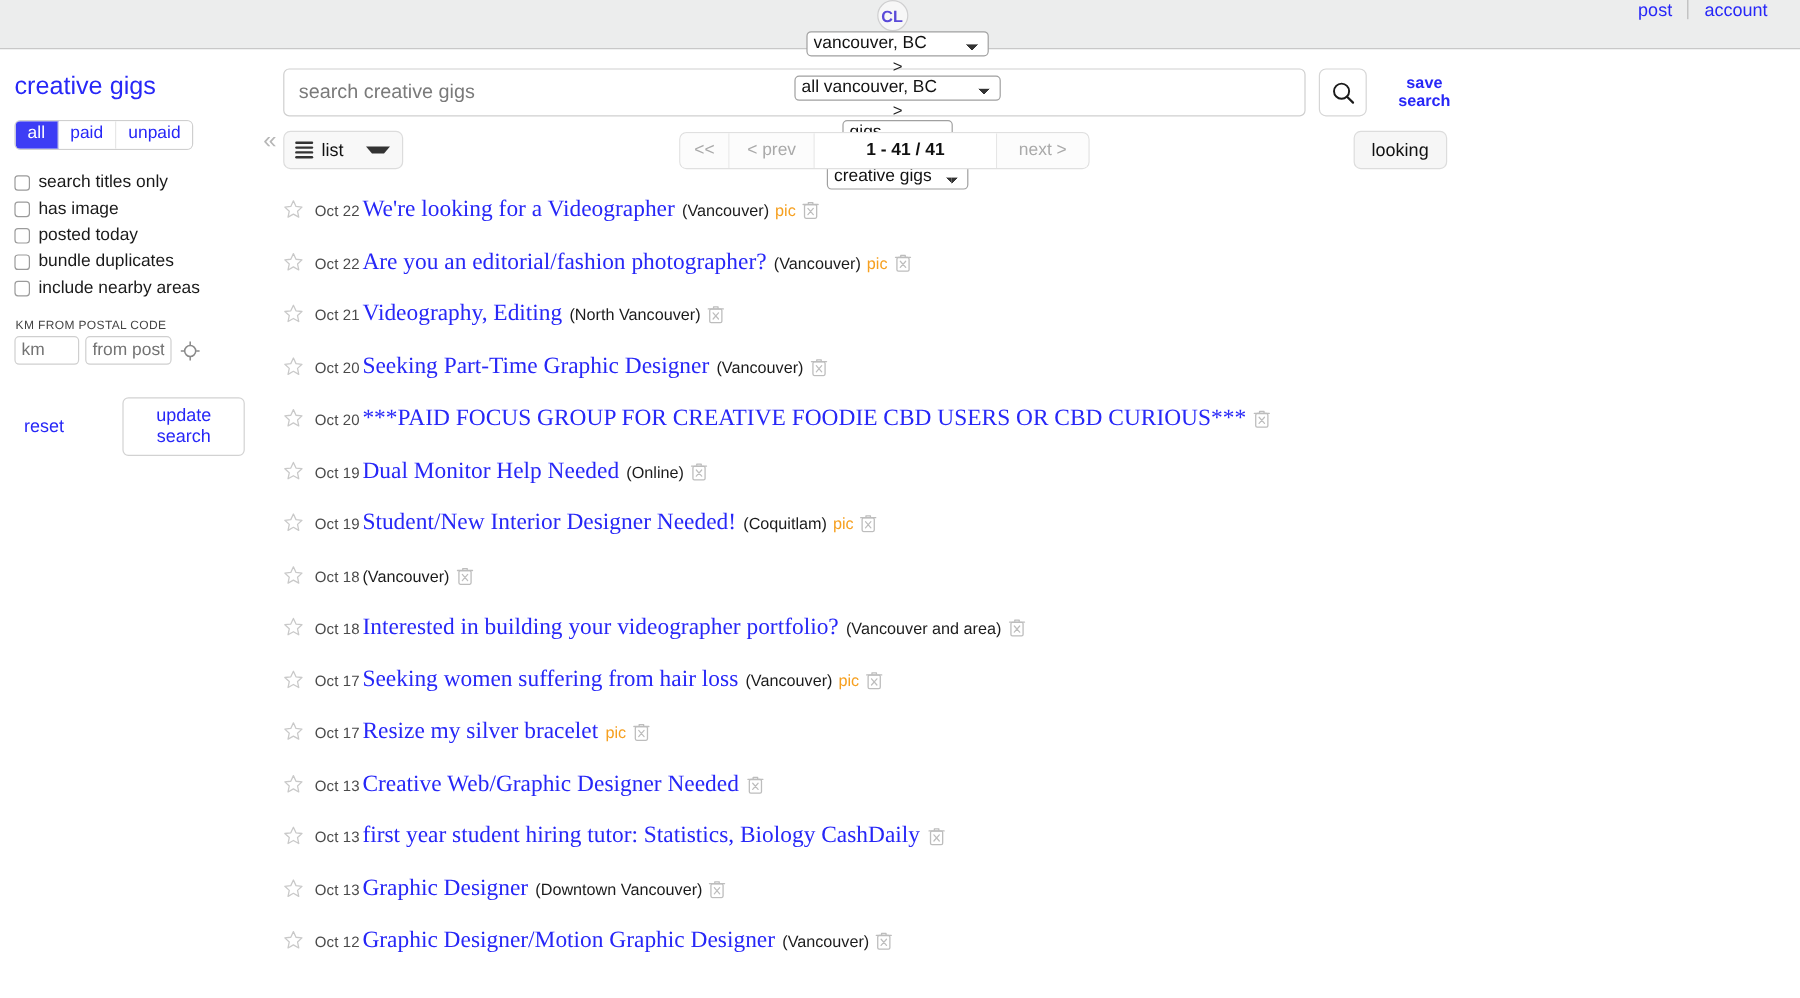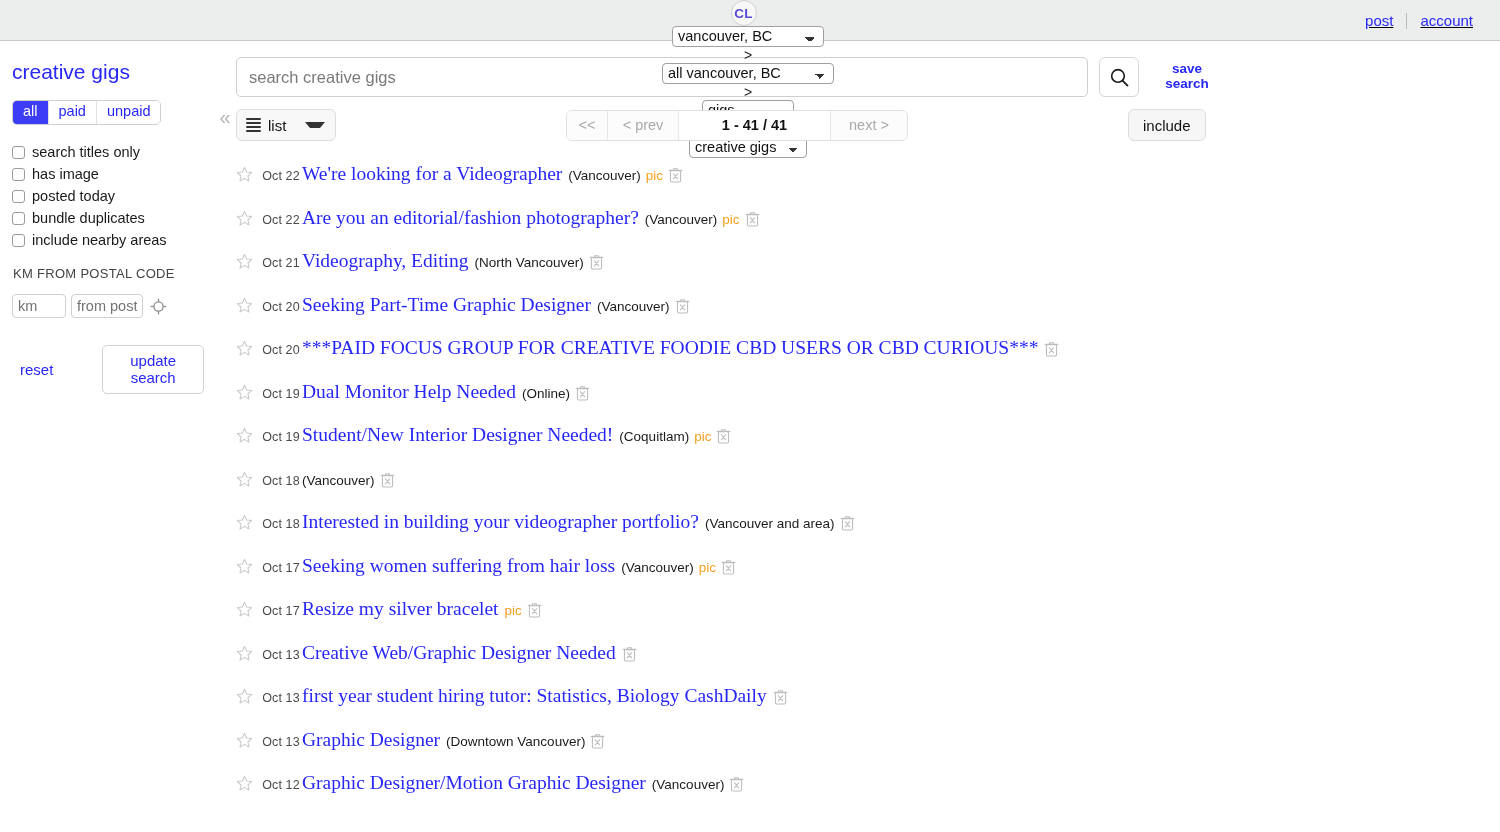--- a/index.html
+++ b/index.html
@@ -70,24 +70,23 @@
     font-size: 14px;
     color: #222;
     margin: 0 6px;
   }
   .top-right {
     position: absolute;
     right: 14px;
     top: 0;
     height: 41px;
     display: flex;
-    align-items: center;
+    align-items: flex-start;
     gap: 0;
     font-size: 15px;
-    text-decoration: underline;
   }
   .top-right a {
     color: #2727f7;
     text-decoration: none;
     padding: 0 13px;
   }
   .top-right .divider {
     width: 1px;
     height: 16px;
     background: #b9b9b9;
@@ -148,24 +147,24 @@
     background: #fff;
     flex: none;
     margin-right: 7px;
   }
   .checkrow .lbl {
     font-size: 14.5px;
     color: #1a1a1a;
     line-height: 18px;
   }
   .distlabel {
-    font-size: 13px;
+    font-size: 10px;
     letter-spacing: .3px;
     color: #444;
-    margin: 14px 0 13px 1px;
+    margin: 14px 0 3px 1px;
     text-transform: uppercase;
   }
   .distrow {
     display: flex;
     align-items: center;
   }
   .ti {
     font-family: "Liberation Sans", sans-serif;
     font-size: 14.5px;
     color: #555;
@@ -503,21 +502,21 @@
         <span class="caret"></span>
       </div>
 
       <div class="pager">
         <div class="pg pg-first">&lt;&lt;</div>
         <div class="pg pg-prev">&lt; prev</div>
         <div class="pg pg-count">1 - 41 / 41</div>
         <div class="pg pg-next">next &gt;</div>
       </div>
 
-      <button class="newestbtn">include</button>
+      <button class="newestbtn">looking</button>
     </div>
 
     <div class="results" id="results">
   <div class="row">
     <svg class="star" viewBox="0 0 20 20">
       <path d="M10 1.6 l2.55 5.5 5.85.65 -4.35 4.0 1.2 5.85 -5.25-3.0 -5.25 3.0 1.2-5.85 -4.35-4.0 5.85-.65 Z" fill="none" stroke="#c9c9c9" stroke-width="1.25" stroke-linejoin="round"></path>
     </svg>
     <span class="date">Oct 22</span>
     <a class="title" href="#">We're looking for a Videographer</a>
     <span class="hood">(Vancouver)</span>

